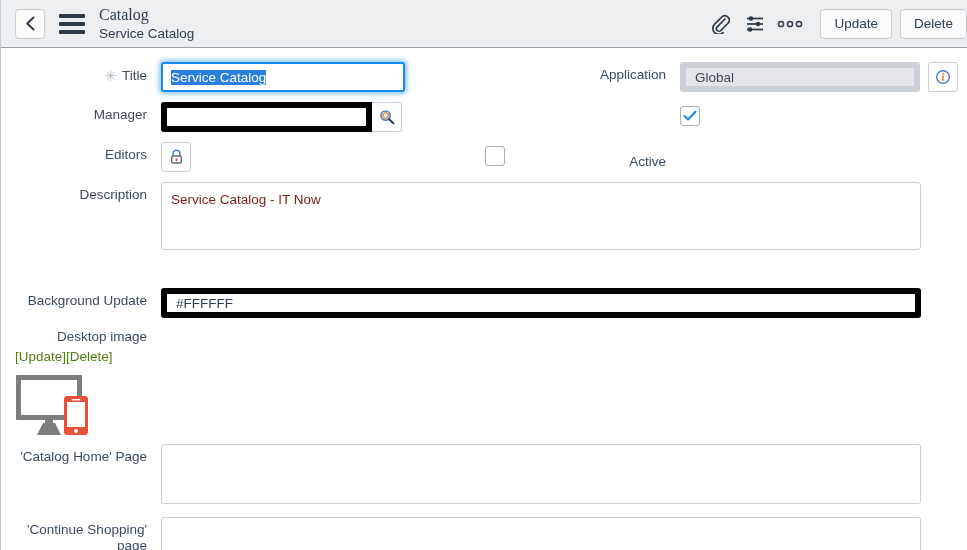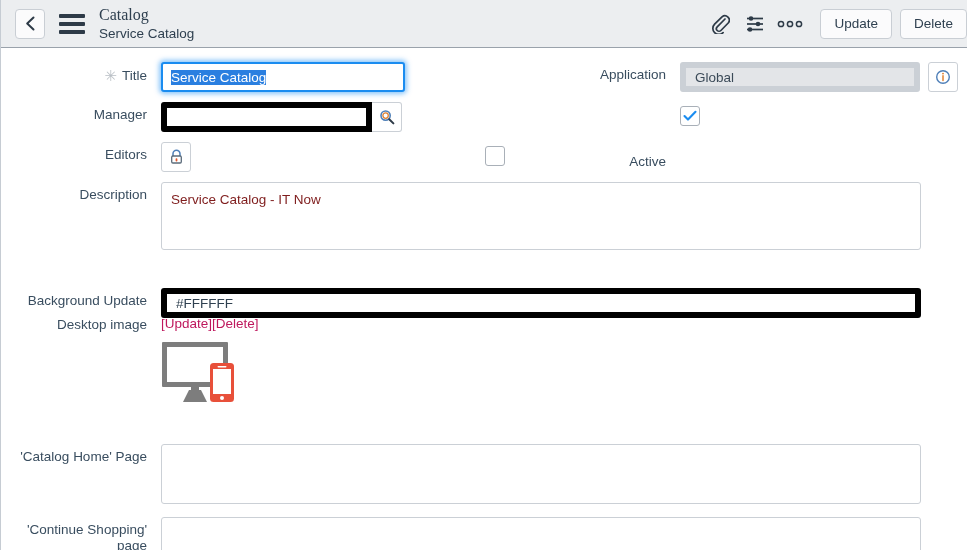--- a/index.html
+++ b/index.html
@@ -207,21 +207,21 @@
     margin-top: 4px;
   }
 
   .links {
     font-size: 13.5px;
     color: #2f4050;
     padding-top: 4px;
     white-space: nowrap;
   }
   .links a {
-    color: #be185d;
+    color: #4d7c0f;
     text-decoration: none;
     cursor: pointer;
   }
 
   .selhl {
     background: #2a7fe0;
     color: #ffffff;
   }
 </style>
 </head>
@@ -319,21 +319,21 @@
     <div class="row" style="left:0; top:134px;">
       <div class="lbl" style="width:146px;">Description</div>
       <textarea class="ta" style="margin-left: 14px; width: 760px; height: 68px;">Service Catalog - IT Now</textarea>
     </div>
 
     <div class="row" style="left:0; top:240px;">
       <div class="lbl" style="width:146px;">Background Update</div>
       <input class="inp" style="margin-left: 14px; width: 760px;" type="text" value="#FFFFFF">
     </div>
 
-    <div class="row" style="left:0; top:264px;">
+    <div class="row" style="left:0; top:276px;flex-direction:column;">
       <div class="lbl" style="width:146px;">Desktop image</div>
       <div style="margin-left:14px;">
         <div class="links"><a>[Update]</a><a>[Delete]</a></div>
         <div style="margin-top:10px; margin-left:0px;">
           <svg width="80" height="62" viewBox="0 0 80 62">
 
             <rect x="1" y="1" width="66" height="45" rx="1" fill="#7d7d7d"></rect>
             <rect x="6" y="6" width="56" height="35" fill="#ffffff"></rect>
 
             <rect x="30" y="46" width="8" height="4" fill="#7d7d7d"></rect>

